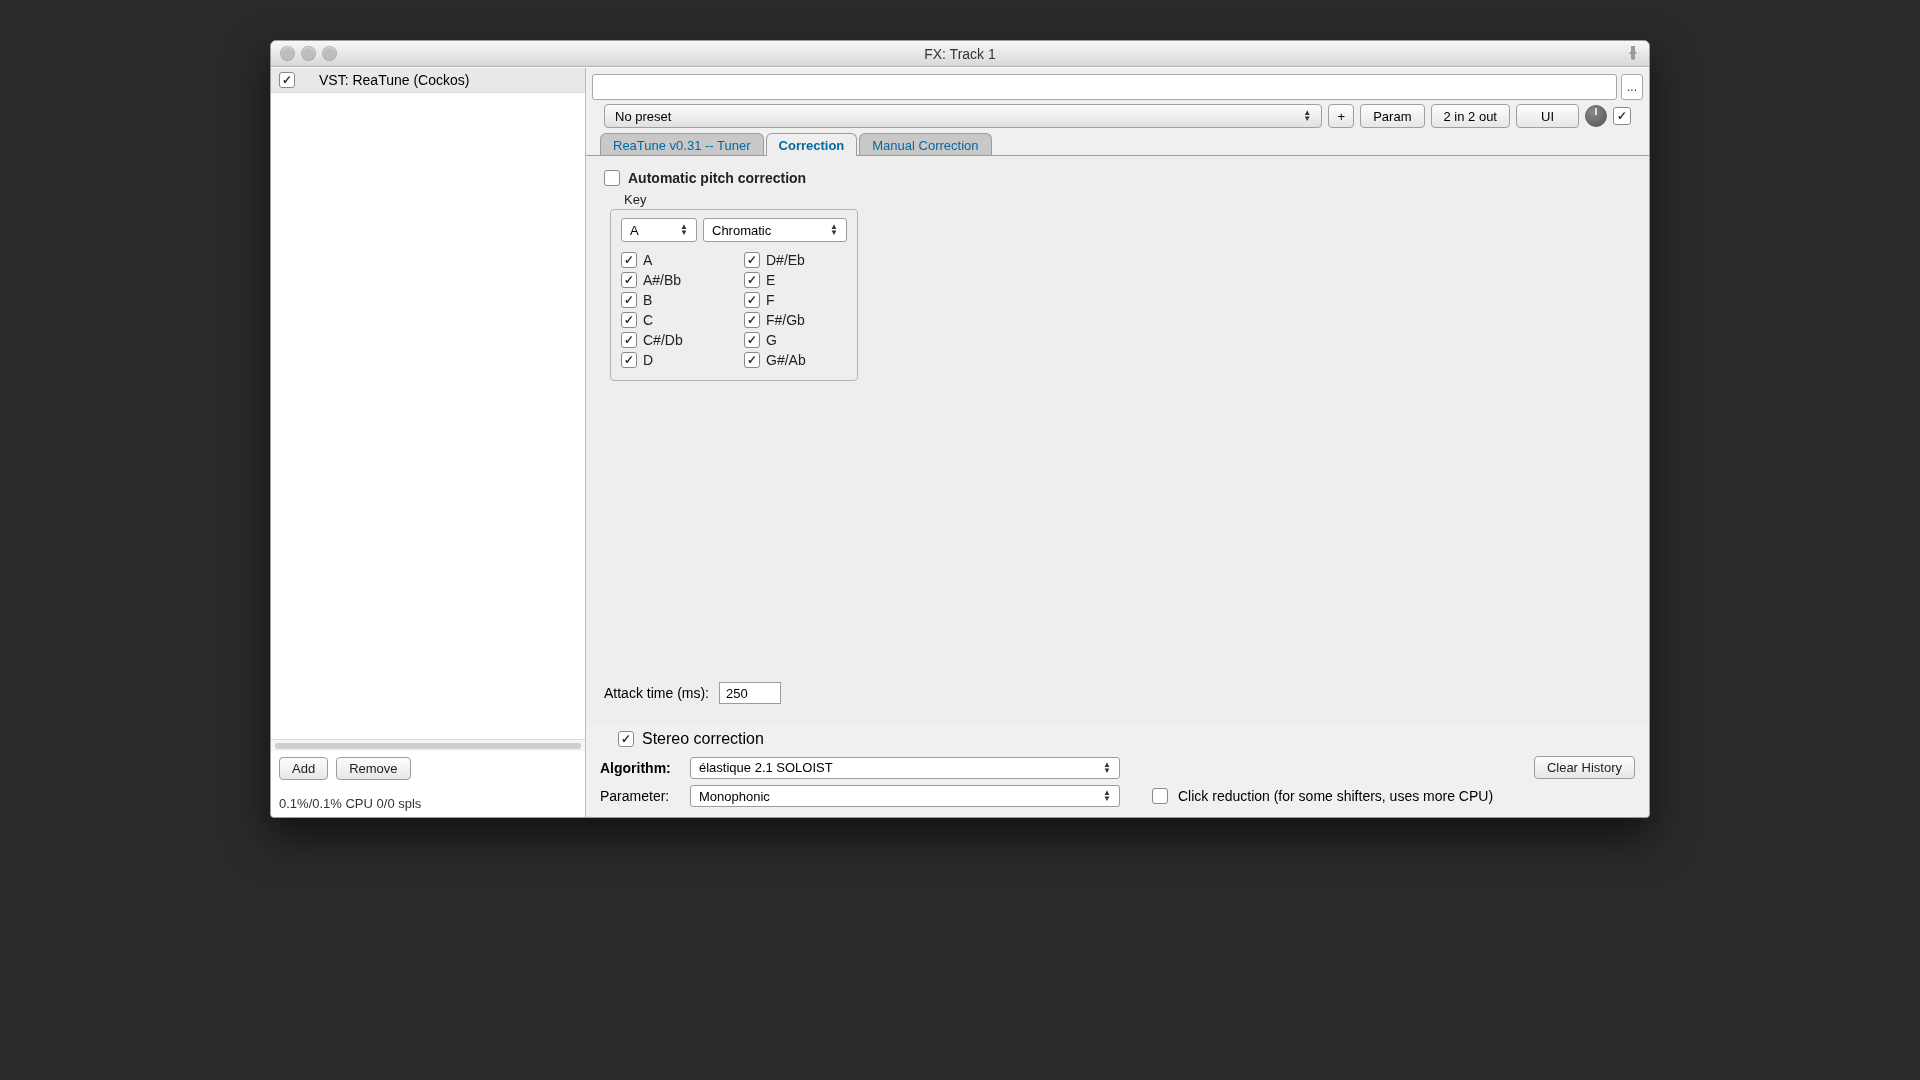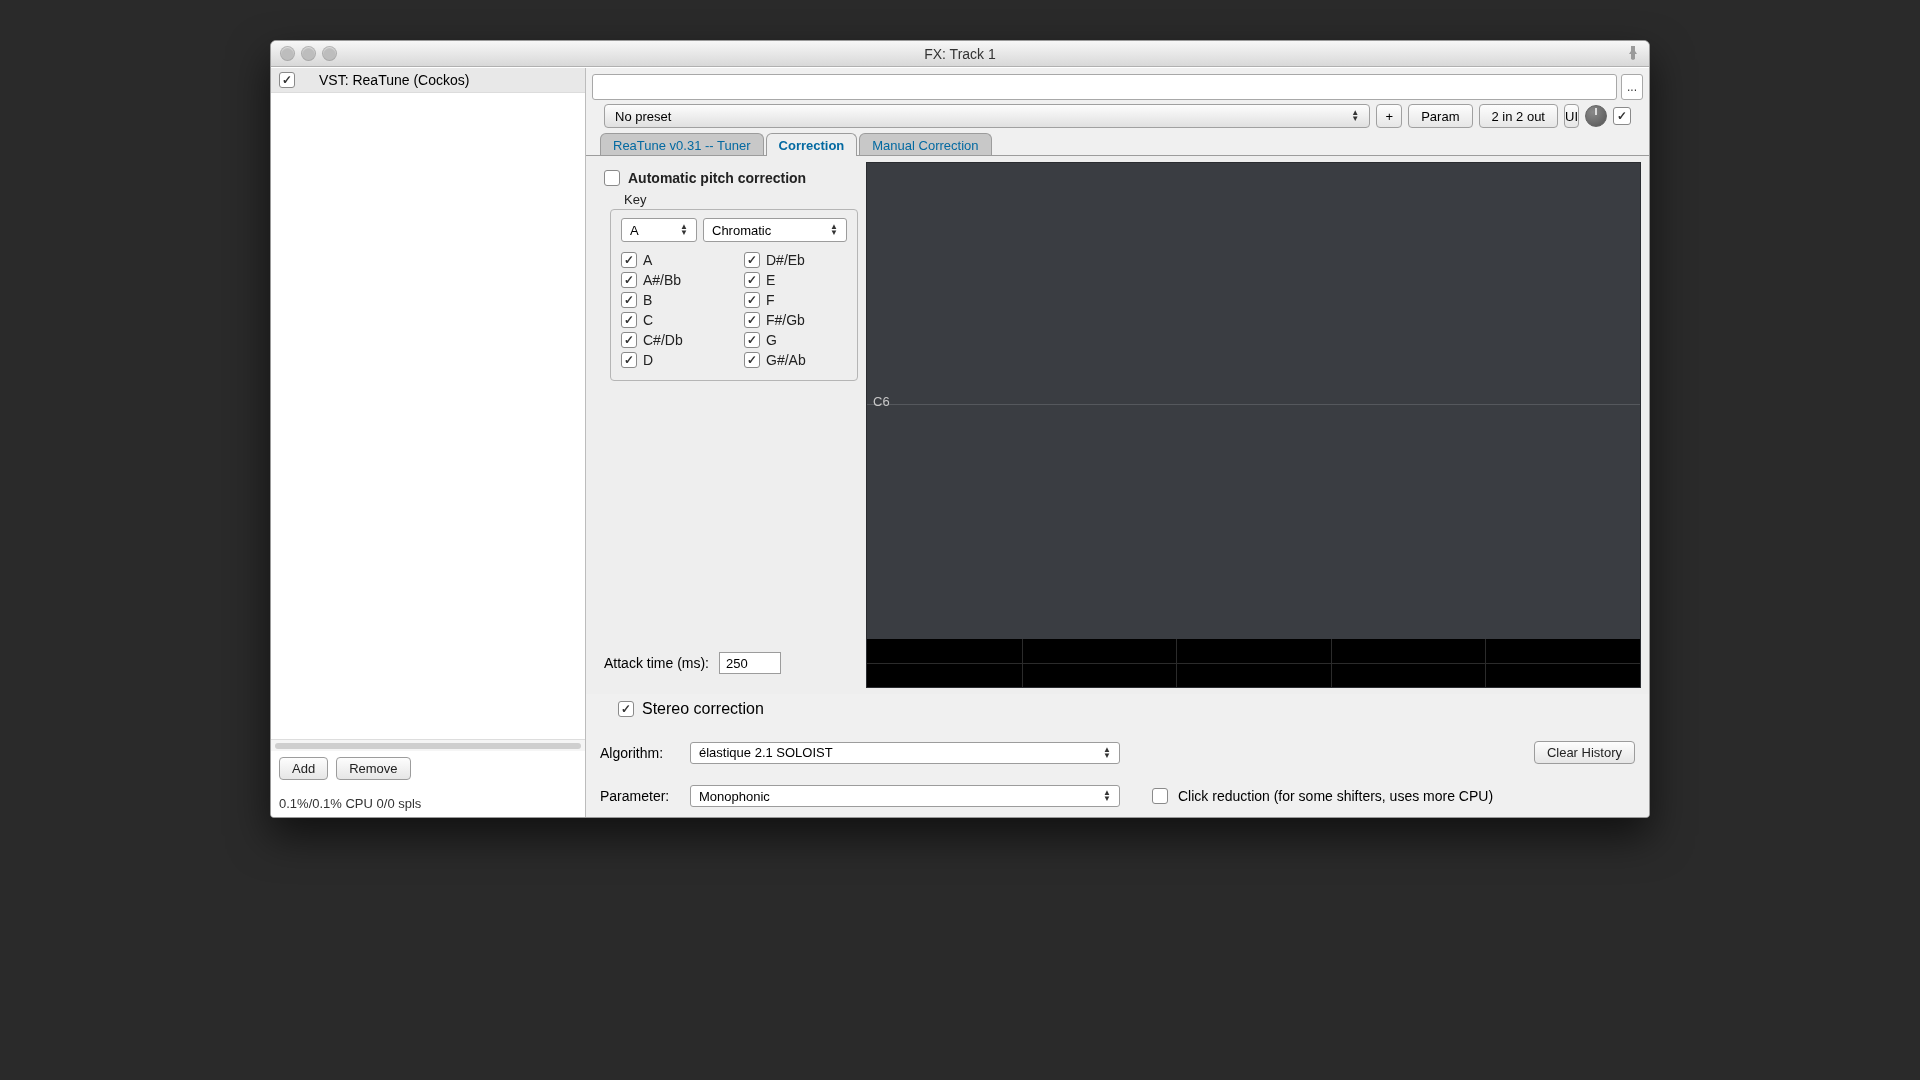--- a/index.html
+++ b/index.html
@@ -66,21 +66,21 @@
   .attackrow{ margin-top:auto; padding:170px 0 10px 0; display:flex; align-items:center; gap:10px; font-size:14px;}
   .numfield{ width:62px; height:22px; border:1px solid #9c9c9c; background:#fff; font-size:13px; padding:0 6px;}
   
   .viewer{ flex:1; margin:6px 8px 6px 0; background:#3a3d42; position:relative; border:1px solid #2a2c30;}
   .viewer .mid{position:absolute; left:0; right:0; top:46%; height:1px; background:#55585d;}
   .viewer .label{position:absolute; left:6px; top:44%; color:#c8c8c8; font-size:13px;}
   .viewer .bottomgrid{position:absolute; left:0; right:0; bottom:0; height:48px; background:#000;}
   .viewer .bottomgrid .vline{position:absolute; top:0; bottom:0; width:1px; background:#2b2b2b;}
   .viewer .bottomgrid .hline{position:absolute; left:0; right:0; top:50%; height:1px; background:#2b2b2b;}
   
-  .footer{ padding:4px 14px 10px; display:flex; flex-direction:column; gap:21px; border-top:0;}
+  .footer{ padding:4px 14px 10px; display:flex; flex-direction:column; gap:6px; border-top:0;}
   .frow{display:flex; align-items:center; gap:10px; font-size:14px;}
   .algo-combo{flex:0 0 430px; display:flex; align-items:center; justify-content:space-between; background:#fff; border:1px solid #9c9c9c; border-radius:3px; height:22px; padding:0 8px; font-size:13px;}
   .spacer{flex:1;}
   .stereo-row{display:flex; align-items:center; gap:8px; padding:2px 0 2px 18px;}
 </style>
 </head>
 <body>
 
 <div class="window">
 
@@ -124,21 +124,21 @@
         <div class="dots-btn">...</div>
       </div>
       <div class="row2">
         <div class="preset-combo">
           <span>No preset</span>
           <span class="stepper">▲<br>▼</span>
         </div>
         <div class="smbtn" style="width:26px; justify-content:center; padding:0;">+</div>
         <div class="smbtn">Param</div>
         <div class="smbtn">2 in 2 out</div>
-        <div class="smbtn" style="padding:0 0;">UI</div>
+        <div class="smbtn" style="padding:0 24px;">UI</div>
         <div class="knob"></div>
         <span class="chkbox checked" style="width:18px;height:18px;"></span>
       </div>
 
       <div class="tabbar">
         <div class="tab">ReaTune v0.31 -- Tuner</div>
         <div class="tab active">Correction</div>
         <div class="tab">Manual Correction</div>
       </div>
 
@@ -212,40 +212,29 @@
                 </div>
               </div>
           </div>
 
           <div class="attackrow">
             <span>Attack time (ms):</span>
             <input class="numfield" value="250" style="">
           </div>
         </div>
 
-        <div class="viewer">
-          <div class="mid"></div>
-          <div class="label">C6</div>
-          <div class="bottomgrid">
-            <div class="hline"></div>
-            <div class="vline" style="left:20%"></div>
-            <div class="vline" style="left:40%"></div>
-            <div class="vline" style="left:60%"></div>
-            <div class="vline" style="left:80%"></div>
-          </div>
-        </div>
       </div>
 
       <div class="footer">
         <div class="stereo-row">
           <span class="chkbox checked"></span>
           <span>Stereo correction</span>
         </div>
         <div class="frow">
-          <span style="width:80px;">Algorithm:</span>
+          <span style="width:80px;font-weight:bold;">Algorithm:</span>
           <div class="algo-combo">
             <span>élastique 2.1 SOLOIST</span>
             <span class="stepper">▲<br>▼</span>
           </div>
           <div class="spacer"></div>
           <div class="btn">Clear History</div>
         </div>
         <div class="frow">
           <span style="width:80px;">Parameter:</span>
           <div class="algo-combo">

